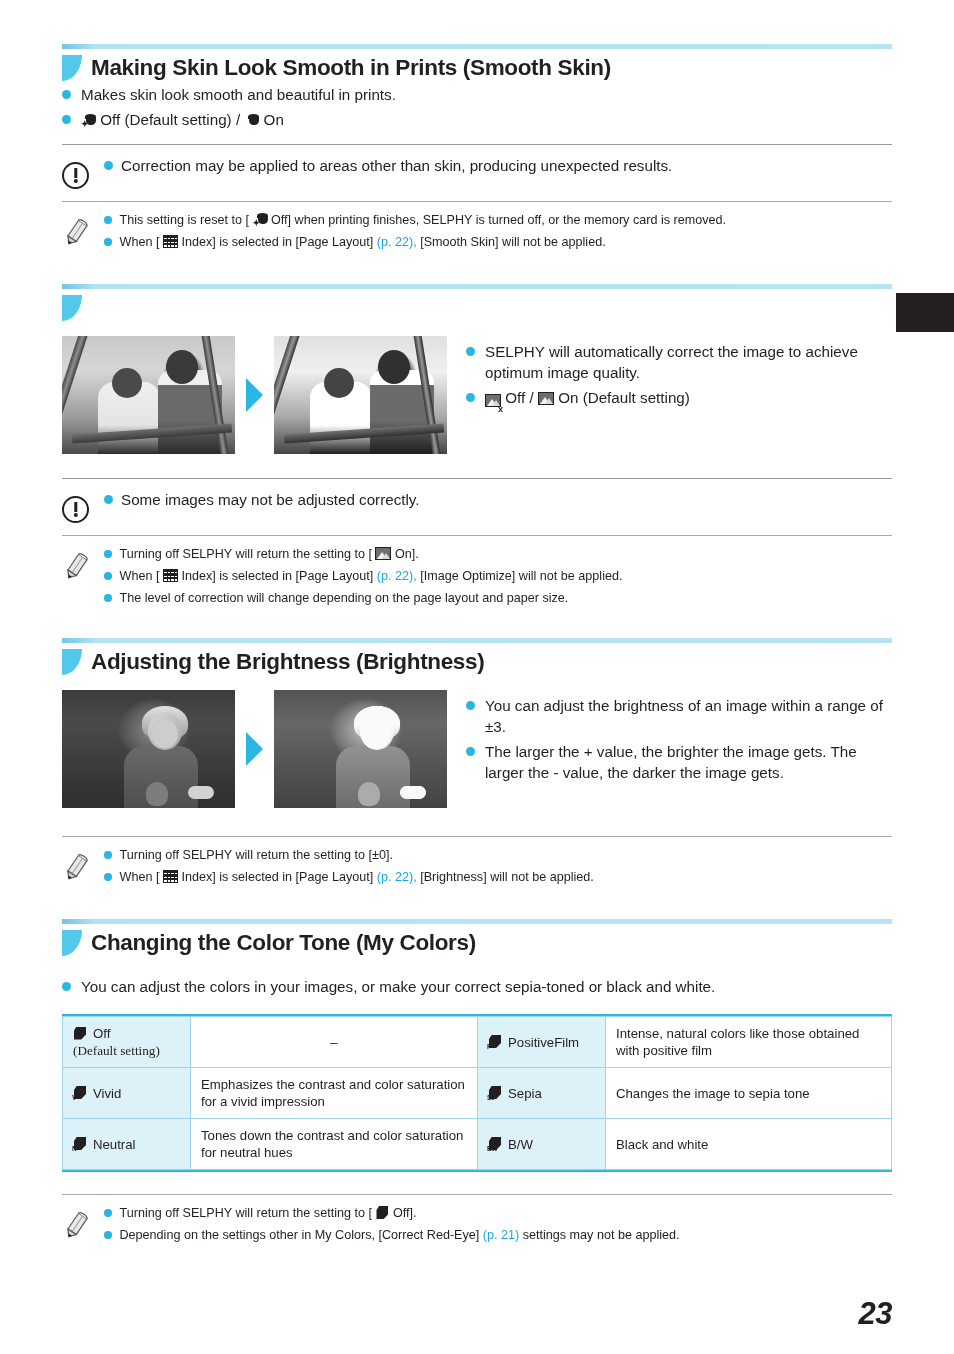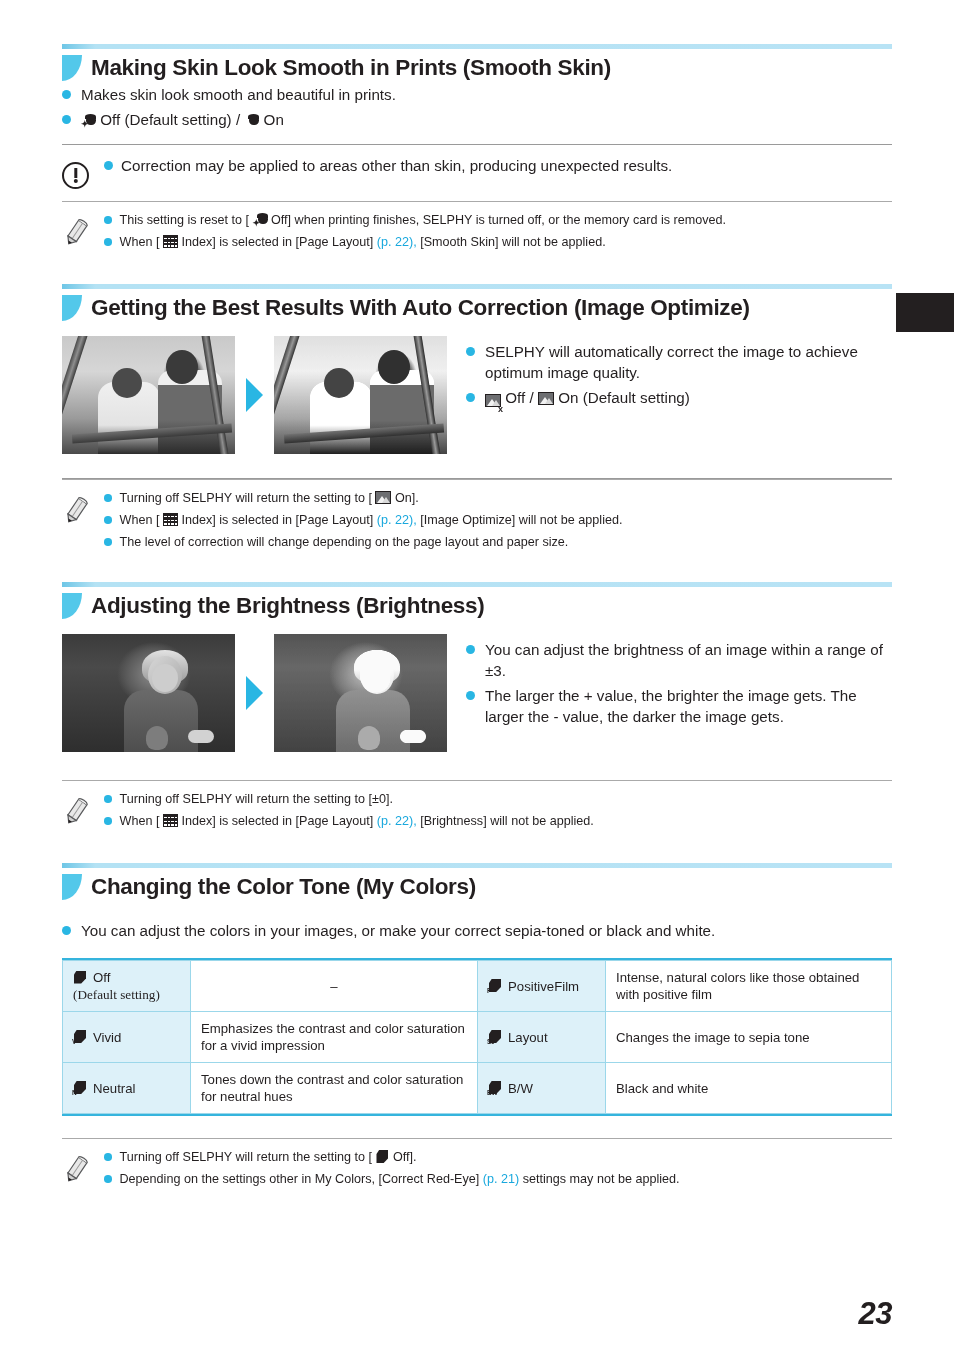--- a/index.html
+++ b/index.html
@@ -399,21 +399,20 @@
             </span>
           </div>
         </div>
       </div>
     </div>
 
     <div class="sec" style="margin-top:22px;">
       <div class="sec-rule"></div>
       <div class="sec-head">
         <div class="sec-mark"></div>
-        <div class="sec-title">Getting the Best Results With Auto Correction (Image Optimize)</div>
       </div>
 
       <div class="exrow" style="margin-top:12px;">
         <div class="thumbs">
           <div class="thumb ph-a">
             <span class="kidL"></span>
               <span class="kidR"></span>
             <span class="headL"></span>
               <span class="headR"></span>
             <span class="pole1"></span>
@@ -445,20 +444,31 @@
                 <span>/</span>
                 <span class="ic ic-img"></span>
                 <span>On (Default setting)</span>
               </span>
             </li>
           </ul>
         </div>
       </div>
 
       <div class="rule" style="margin-top:24px;"></div>
+      <div class="noteblock" style="padding:10px 0 12px 0;">
+        <div class="noteicon">
+          <div class="ic-caution"></div>
+        </div>
+        <div class="notebody cautionbody">
+          <div class="bli">
+            <span class="dot"></span>
+            <span>Some images may not be adjusted correctly.</span>
+          </div>
+        </div>
+      </div>
       <div class="rule thin"></div>
 
       <div class="noteblock" style="padding:9px 0 10px 0;">
         <div class="noteicon">
           <svg class="ic-pencil" viewBox="0 0 28 30">
             <g transform="rotate(34 14 15)">
               <rect x="9" y="3" width="10" height="19" fill="#e8e8e8" stroke="#58595b" stroke-width="1.2"></rect>
               <line x1="14" y1="3" x2="14" y2="22" stroke="#9a9a9a" stroke-width="1"></line>
               <polygon points="9,22 19,22 14,28" fill="#d2d2d2" stroke="#58595b" stroke-width="1.2"></polygon>
               <polygon points="11.8,25.4 16.2,25.4 14,28" fill="#231f20"></polygon>
@@ -618,21 +628,21 @@
                   <span class="lbl">Vivid</span>
                 </span>
               </td>
               <td class="v">Emphasizes the contrast and color saturation for a vivid impression</td>
               <td class="k2">
                 <span class="kcell">
                   <span class="ic ic-pal">
                       <span class="body"></span>
                       <span class="tag">Se</span>
                     </span>
-                  <span class="lbl">Layout</span>
+                  <span class="lbl">Sepia</span>
                 </span>
               </td>
               <td class="v2">Changes the image to sepia tone</td>
             </tr>
             <tr>
               <td class="k">
                 <span class="kcell">
                   <span class="ic ic-pal">
                       <span class="body"></span>
                       <span class="tag">N</span>

